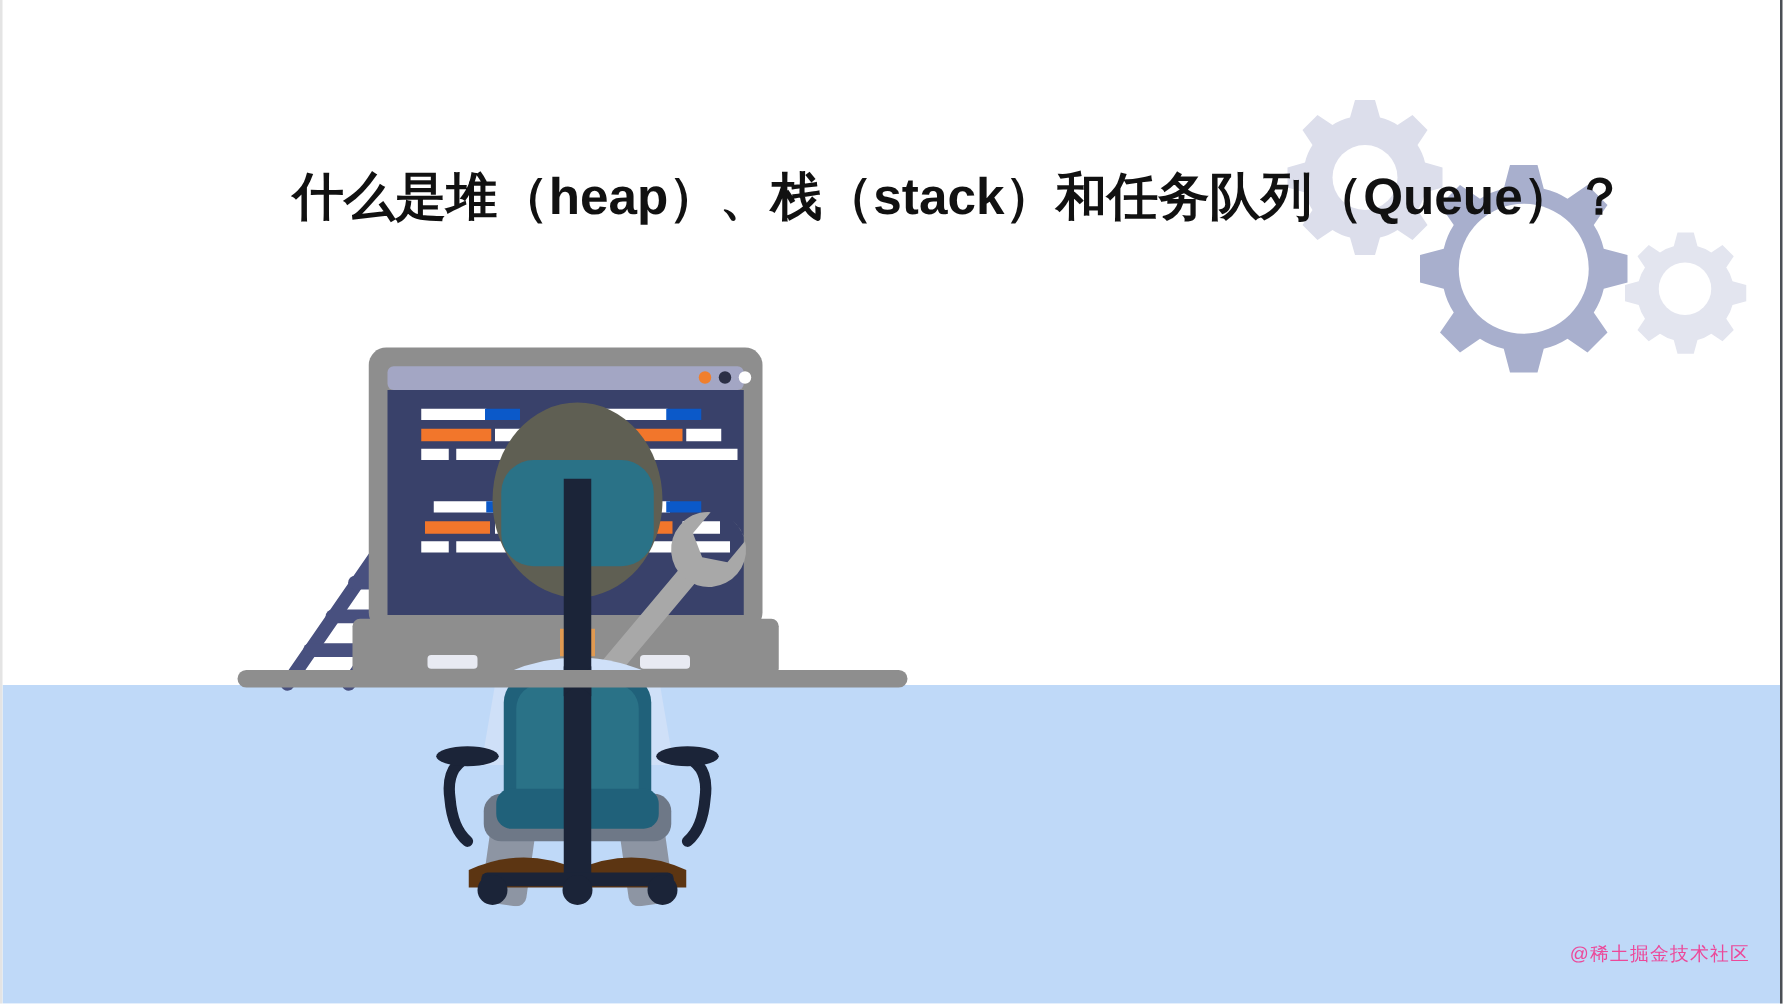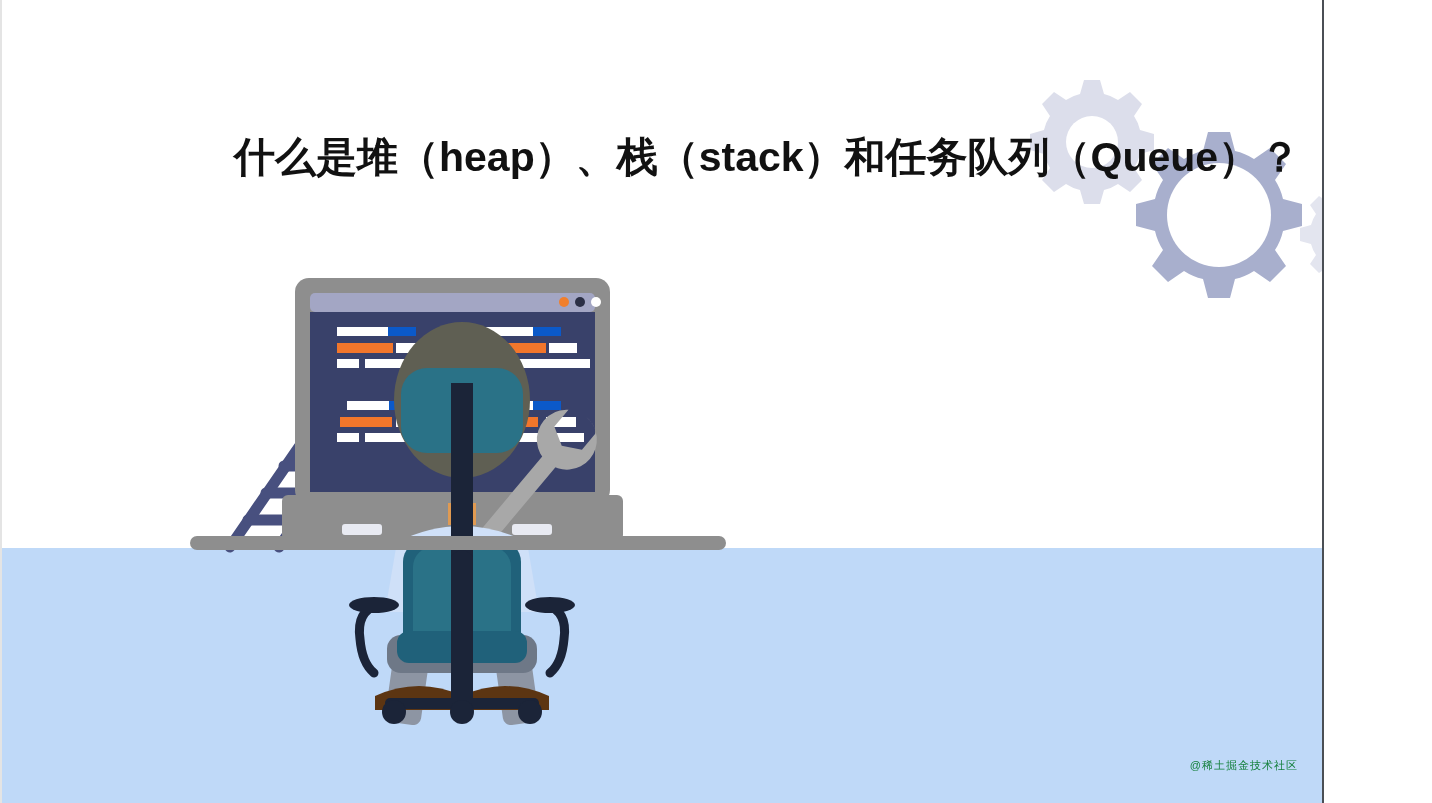--- a/index.html
+++ b/index.html
@@ -5,21 +5,21 @@
   html, body {
     margin: 0;
     padding: 0;
     background: #ffffff;
   }
   body {
     font-family: "Liberation Sans", "DejaVu Sans", sans-serif;
   }
   #slide {
     position: relative;
-    width: 1324px;
+    width: 1426px;
     height: 803px;
     background: #ffffff;
     overflow: hidden;
     border-left: 2px solid #e4e4e4;
     border-right: 2px solid #4b4f55;
     box-sizing: border-box;
   }
   
   #floor {
     position: absolute;
@@ -56,22 +56,22 @@
     left: 180px;
     top: 255px;
     width: 560px;
     height: 470px;
   }
   
   #watermark {
     position: absolute;
     right: 24px;
     bottom: 30px;
-    font-size: 11px;
-    color: #15803d;
+    font-size: 15px;
+    color: #ec4899;
     letter-spacing: 1px;
     user-select: none;
   }
 </style>
 </head>
 <body>
 
 <div id="slide">
 
   <div id="floor"></div>

